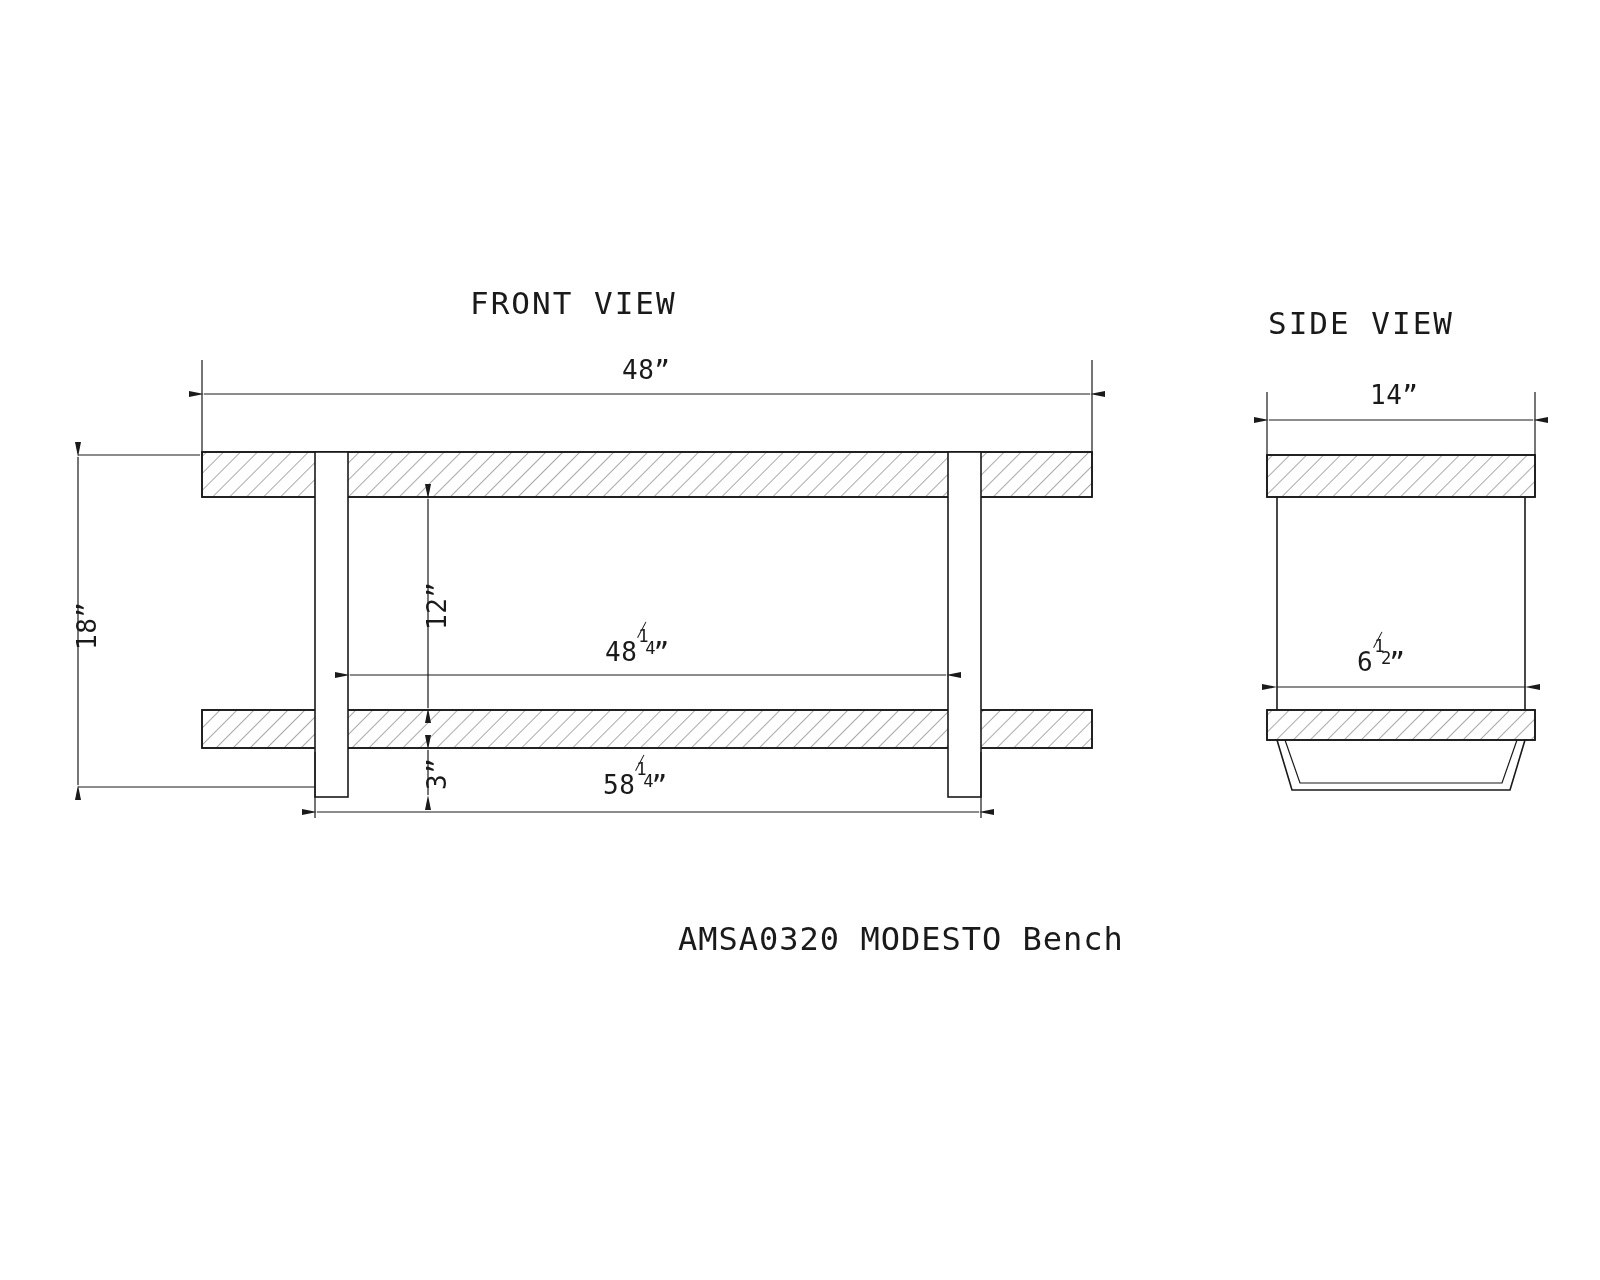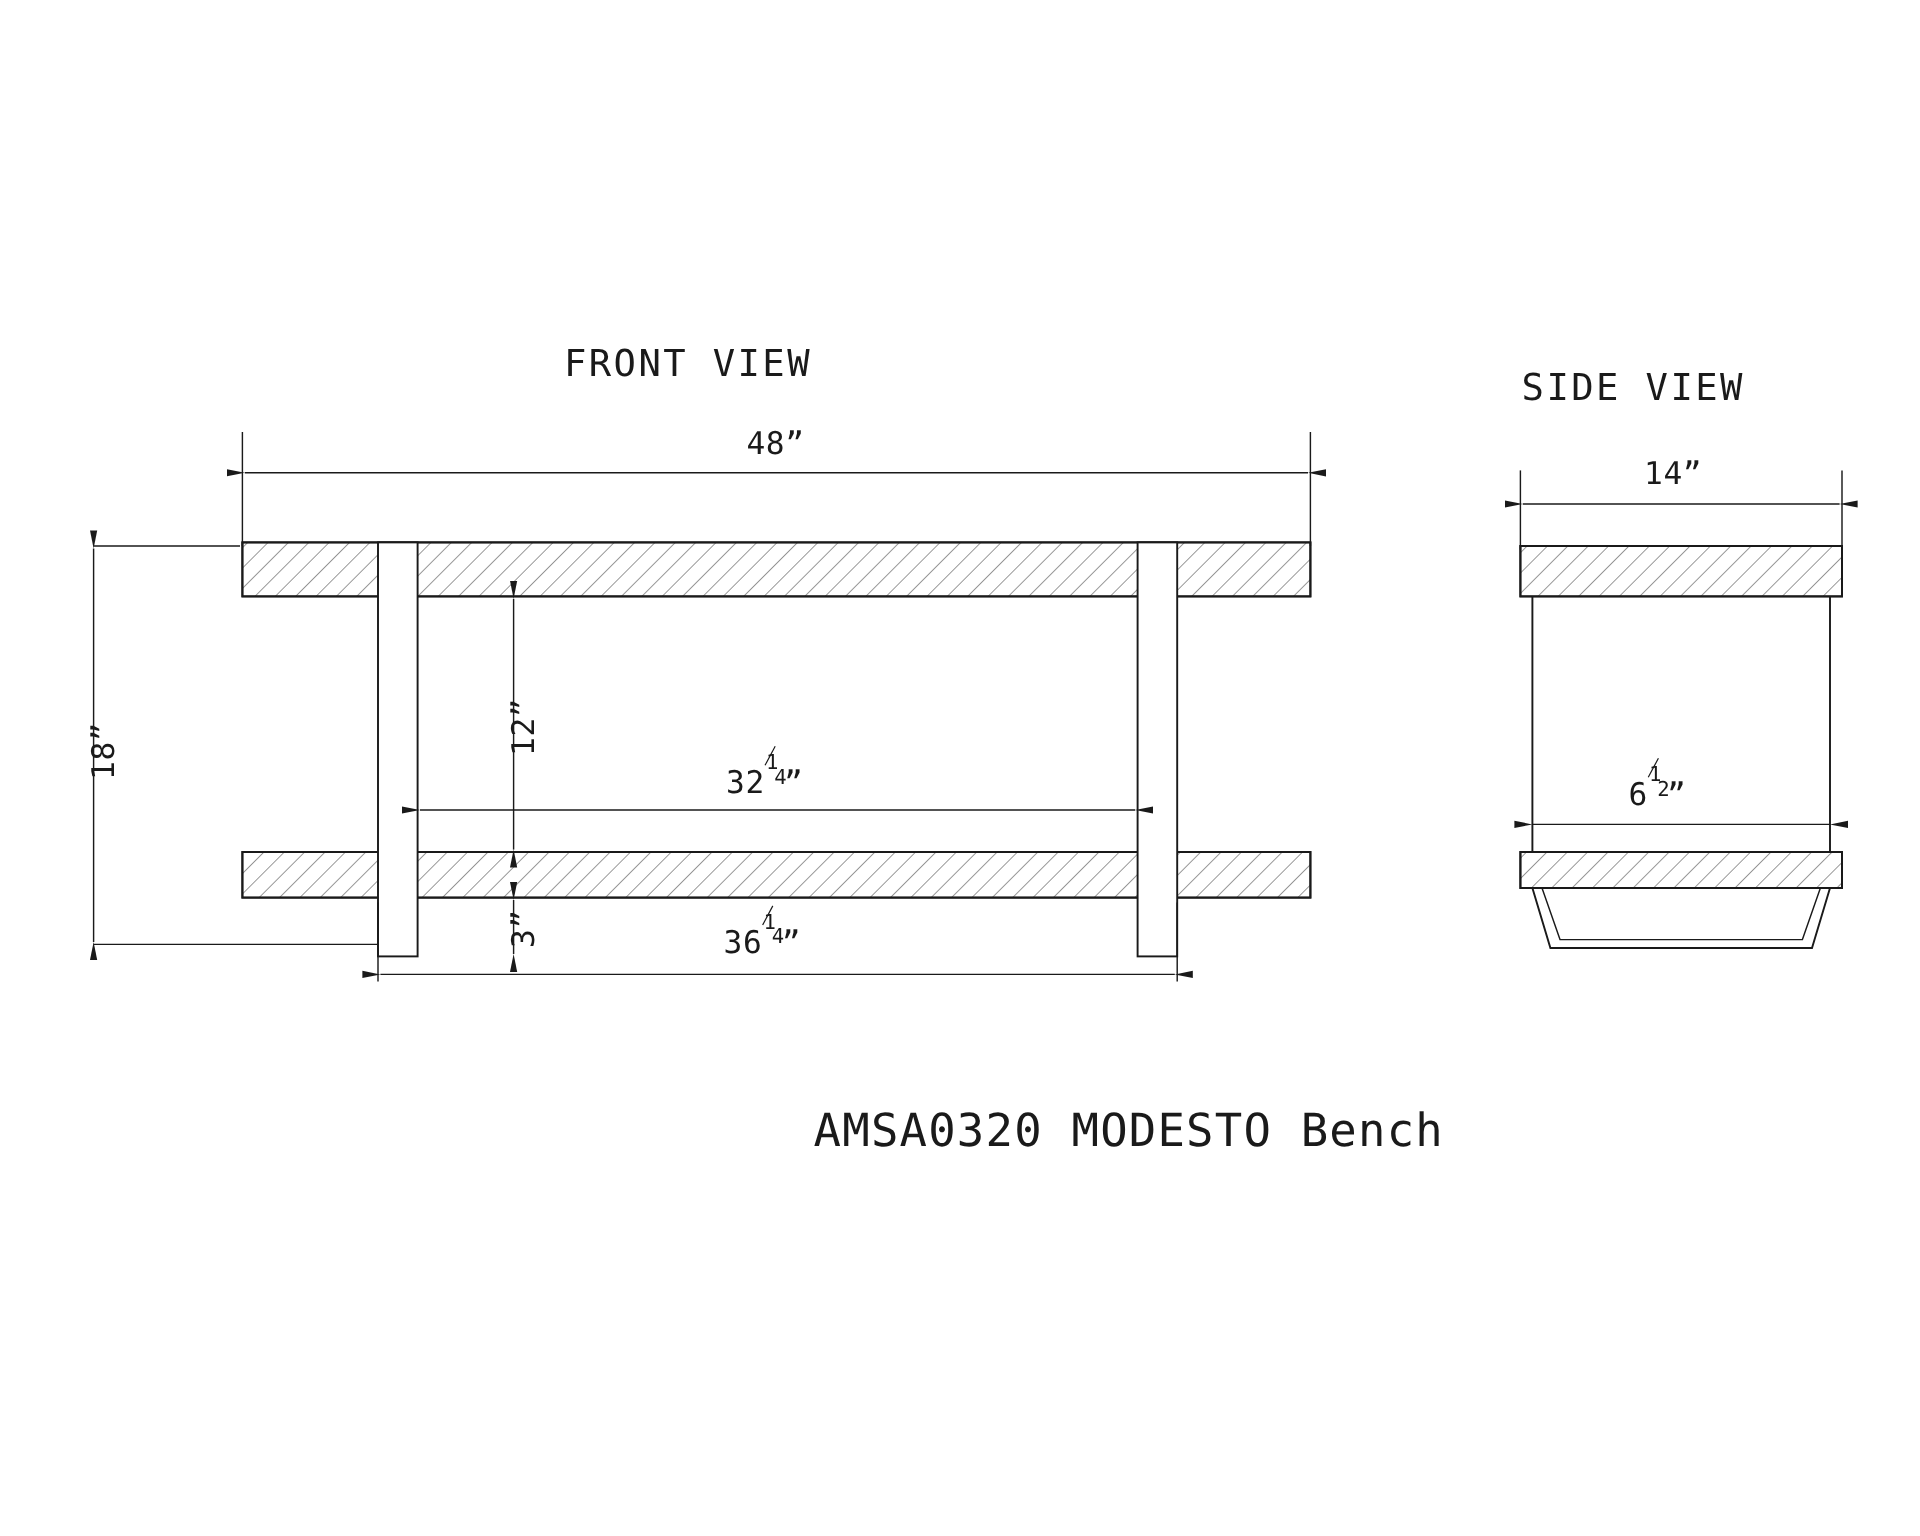--- a/index.html
+++ b/index.html
@@ -35,21 +35,21 @@
   .dim {
     font-size: 26px;
     letter-spacing: 0.5px;
   }
   .dim-rot {
     font-size: 26px;
     letter-spacing: 0.5px;
     transform-origin: 0 0;
   }
   .caption {
-    font-size: 38px;
+    font-size: 32px;
     letter-spacing: 1px;
   }
   .frac {
     display: inline-block;
     position: relative;
     width: 0.62em;
     height: 1em;
     vertical-align: baseline;
   }
   .frac .num {
@@ -154,25 +154,25 @@
 
   <div class="label dim" style="left:592px; top:355px;text-align:right;">48”</div>
 
   <div class="label dim-rot" style="left:42px; top:650px; transform: rotate(-90deg);">18”</div>
 
   <div class="label dim-rot" style="left:392px; top:630px; transform: rotate(-90deg);">12”</div>
 
   <div class="label dim-rot" style="left:392px; top:790px; transform: rotate(-90deg);">3”</div>
 
   <div class="label dim" style="left:575px; top:635px;">
-    <span>32</span><span class="frac"><span class="num">1</span><span class="bar"></span><span class="den">4</span></span><span>”</span>
+    <span>48</span><span class="frac"><span class="num">1</span><span class="bar"></span><span class="den">4</span></span><span>”</span>
   </div>
 
   <div class="label dim" style="left:573px; top:768px;">
-    <span>36</span><span class="frac"><span class="num">1</span><span class="bar"></span><span class="den">4</span></span><span>”</span>
+    <span>58</span><span class="frac"><span class="num">1</span><span class="bar"></span><span class="den">4</span></span><span>”</span>
   </div>
 
   <div class="label dim" style="left:1340px; top:380px;">14”</div>
 
   <div class="label dim" style="left:1327px; top:645px;">
     <span>6</span><span class="frac"><span class="num">1</span><span class="bar"></span><span class="den">2</span></span><span>”</span>
   </div>
 
   <div class="label caption" style="left:648px; top:920px;">AMSA0320 MODESTO Bench</div>
 

